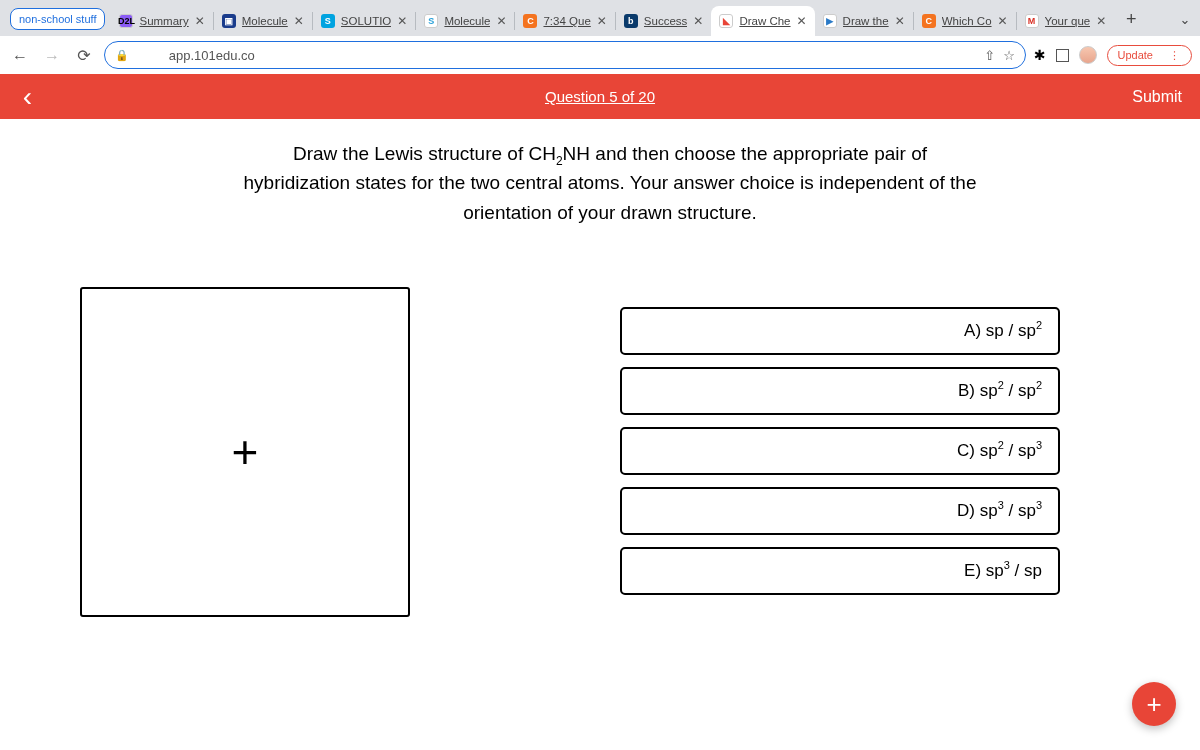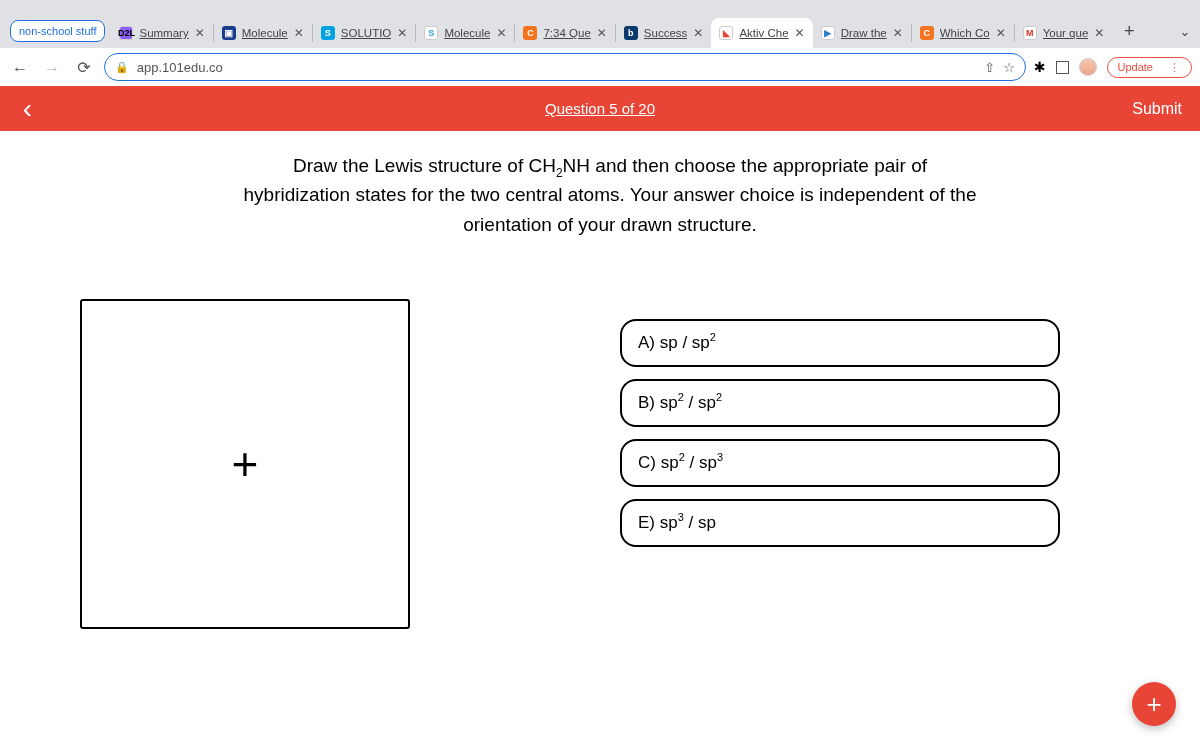--- a/index.html
+++ b/index.html
@@ -1,35 +1,35 @@
 <!DOCTYPE html>
 <html><head>
 <meta charset="utf-8">
 <style>
   * { box-sizing: border-box; margin: 0; padding: 0; }
   body { font-family: Arial, sans-serif; font-size: 13px; width: 1200px; height: 750px; overflow: hidden; background: #fff; }
   
   
-  .tabstrip { background:#dfe1e5; height:48px; display:flex; align-items:flex-end; padding:0 4px; gap:0; }
+  .tabstrip { background:#dfe1e5; height:36px; display:flex; align-items:flex-end; padding:0 4px; gap:0; }
   .group-btn { background:#fff; color:#1f6fde; border:1px solid #1f6fde; border-radius:8px; padding:4px 8px; font-size:11px; margin:0 6px 6px 6px; cursor:pointer;}
   .tab { display:flex; align-items:center; gap:6px; height:30px; padding:0 8px; border-radius:8px 8px 0 0; font-size:11.5px; color:#444; cursor:pointer; min-width:0; max-width:110px; overflow:hidden; white-space:nowrap; }
   .tab.active { background:#fff; }
   .tab .title { overflow:hidden; text-overflow:ellipsis; flex:1;text-decoration:underline; }
   .tab .x { font-size:12px; color:#555; }
   .tab .fav { width:14px; height:14px; border-radius:3px; display:flex; align-items:center; justify-content:center; font-size:9px; font-weight:bold; color:#fff; flex-shrink:0;}
   .tab-sep { width:1px; height:18px; background:#b7bbc0; margin-bottom:6px;}
   .newtab { width:26px; height:26px; display:flex; align-items:center; justify-content:center; color:#444; font-size:18px; cursor:pointer; margin:0 4px 4px 4px;}
   .chev { width:22px; height:26px; display:flex; align-items:center; justify-content:center; color:#444; cursor:pointer; margin-bottom:4px;}
   
   
   .toolbar { background:#fff; height:38px; display:flex; align-items:center; padding:0 8px; gap:8px; }
   .navbtn { width:24px; height:24px; display:flex; align-items:center; justify-content:center; color:#555; cursor:pointer; font-size:16px;}
   .urlbar { flex:1; max-width:940px; height:28px; border:1px solid #1f6fde; border-radius:14px; display:flex; align-items:center; padding:0 10px; color:#555; font-size:13px; gap:8px;}
   .urlbar .lock { font-size:11px; }
-  .urlbar .url { flex:1; }
+  .urlbar .url { flex:1;margin-left:32px; }
   .urlbar .right { display:flex; gap:8px; align-items:center; }
   .tool-right { display:flex; align-items:center; gap:10px; margin-left:auto;}
   .update-chip { border:1px solid #e84c3d; color:#e84c3d; border-radius:12px; padding:3px 10px; font-size:11px; cursor:pointer; display:flex; gap:16px; align-items:center;}
   .dots { letter-spacing:1px; }
   .avatar { width:18px; height:18px; border-radius:50%; background:linear-gradient(#f7c7b0,#e8a58d); border:1px solid #ccc;}
   
   
   .qheader { background:#e84537; color:#fff; height:45px; display:flex; align-items:center; position:relative;}
   .back-chev { width:55px; height:45px; display:flex; align-items:center; justify-content:center; font-size:28px; cursor:pointer; }
   .qtitle { position:absolute; left:50%; transform:translateX(-50%); font-size:15px;text-decoration:underline;}
@@ -41,21 +41,21 @@
   .qtext sub { font-size:12px; }
   
   
   .qbody { display:flex; gap:30px; padding:0 40px; margin-top:60px;}
   .draw-panel { width:330px; }
   .draw-box { width:330px; height:330px; border:2px solid #000; border-radius:3px; display:flex; align-items:center; justify-content:center; cursor:pointer; background:#fff;}
   .draw-plus { font-size:46px; font-weight:400; color:#000; line-height:1;}
   .draw-caption { text-align:center; font-size:12px; margin-top:10px; color:#000;}
   
   .options { flex:1; max-width:440px; margin-left:180px; margin-top:20px;}
-  .opt { border:2px solid #000; border-radius:16px; padding:12px 16px; font-size:17px; margin-bottom:12px; cursor:pointer; background:#fff;}
+  .opt { border:2px solid #000; border-radius:5px; padding:12px 16px; font-size:17px; margin-bottom:12px; cursor:pointer; background:#fff;text-align:right;}
   .opt sup { font-size:11px; }
   
   
   .fab { position:fixed; right:24px; bottom:24px; width:44px; height:44px; border-radius:50%; background:#e84537; color:#fff; font-size:26px; display:flex; align-items:center; justify-content:center; cursor:pointer; box-shadow:0 3px 8px rgba(0,0,0,.25);}
   
   sup, sub { line-height:0; }
 </style>
 </head>
 <body>
 
@@ -92,21 +92,21 @@
         <span class="x">✕</span>
       </div>
       <div class="tab-sep"></div>
       <div class="tab">
         <span class="fav" style="background:#0a3a6b;color:#fff;border:none">b</span>
         <span class="title">Success</span>
         <span class="x">✕</span>
       </div>
       <div class="tab active">
         <span class="fav" style="background:#fff;color:#e84537;border:1px solid #ccc">◣</span>
-        <span class="title">Aktiv Che</span>
+        <span class="title">Draw Che</span>
         <span class="x">✕</span>
       </div>
       <div class="tab">
         <span class="fav" style="background:#fff;color:#2a7ac7;border:1px solid #ccc">▶</span>
         <span class="title">Draw the</span>
         <span class="x">✕</span>
       </div>
       <div class="tab-sep"></div>
       <div class="tab">
         <span class="fav" style="background:#f4731f;color:#fff;border:none">C</span>
@@ -161,18 +161,19 @@
     <div class="draw-panel">
       <div class="draw-box">
         <span class="draw-plus">+</span>
       </div>
     </div>
 
     <div class="options" id="options-host">
         <div class="opt">A) sp / sp<sup>2</sup></div>
         <div class="opt">B) sp<sup>2</sup> / sp<sup>2</sup></div>
         <div class="opt">C) sp<sup>2</sup> / sp<sup>3</sup></div>
+        <div class="opt">D) sp<sup>3</sup> / sp<sup>3</sup></div>
         <div class="opt">E) sp<sup>3</sup> / sp</div>
       </div>
   </div>
 </div>
 
 <div class="fab">+</div>
 
 </body></html>

